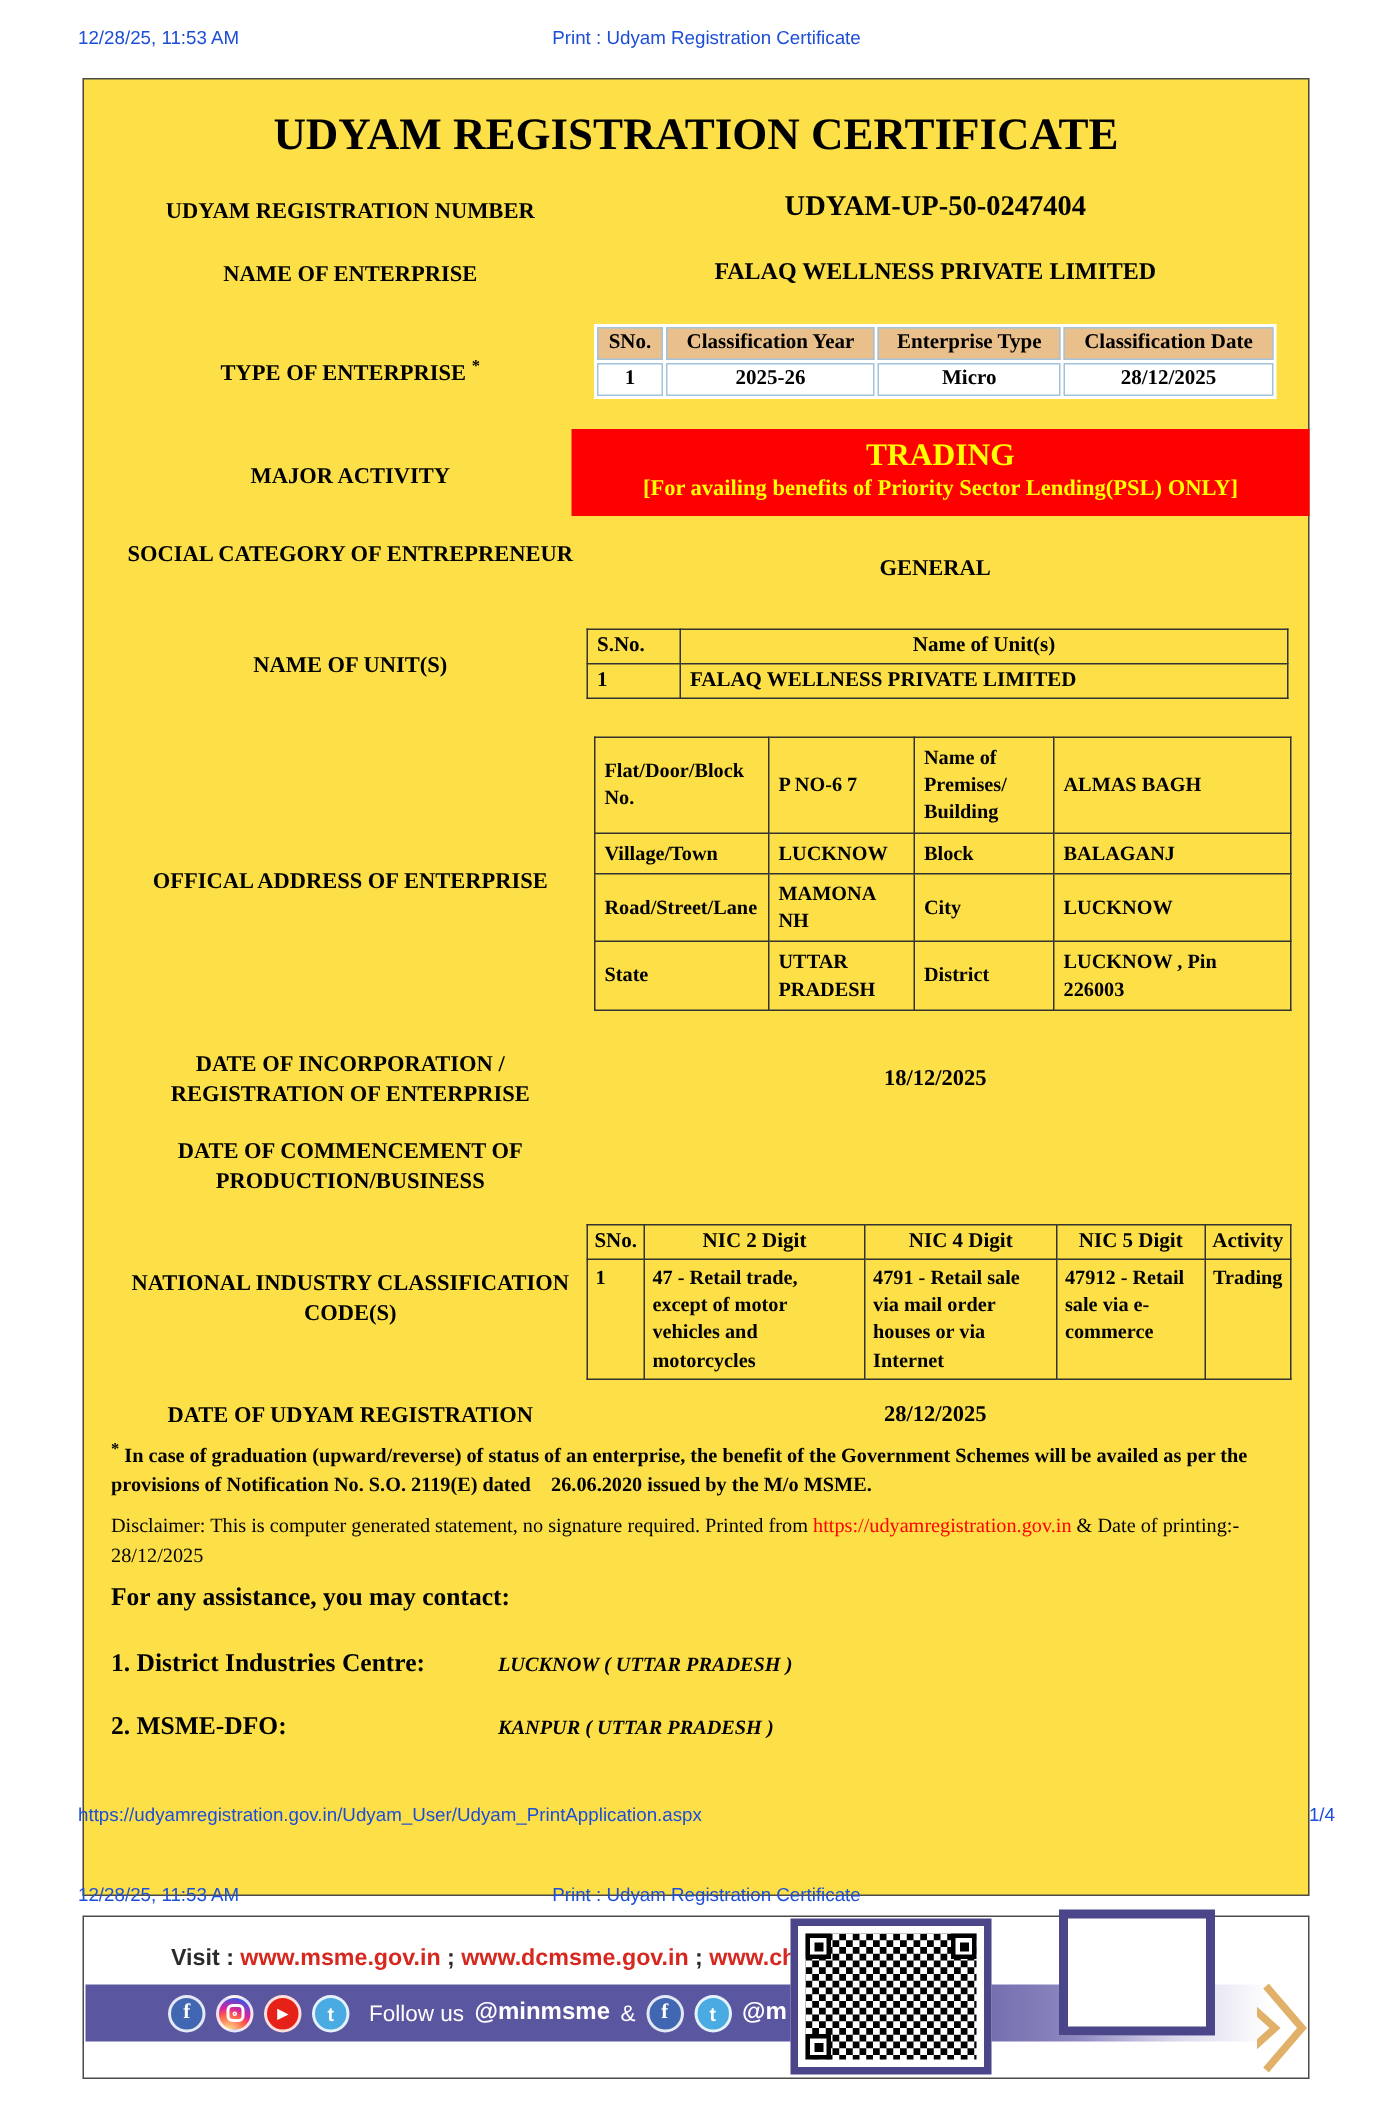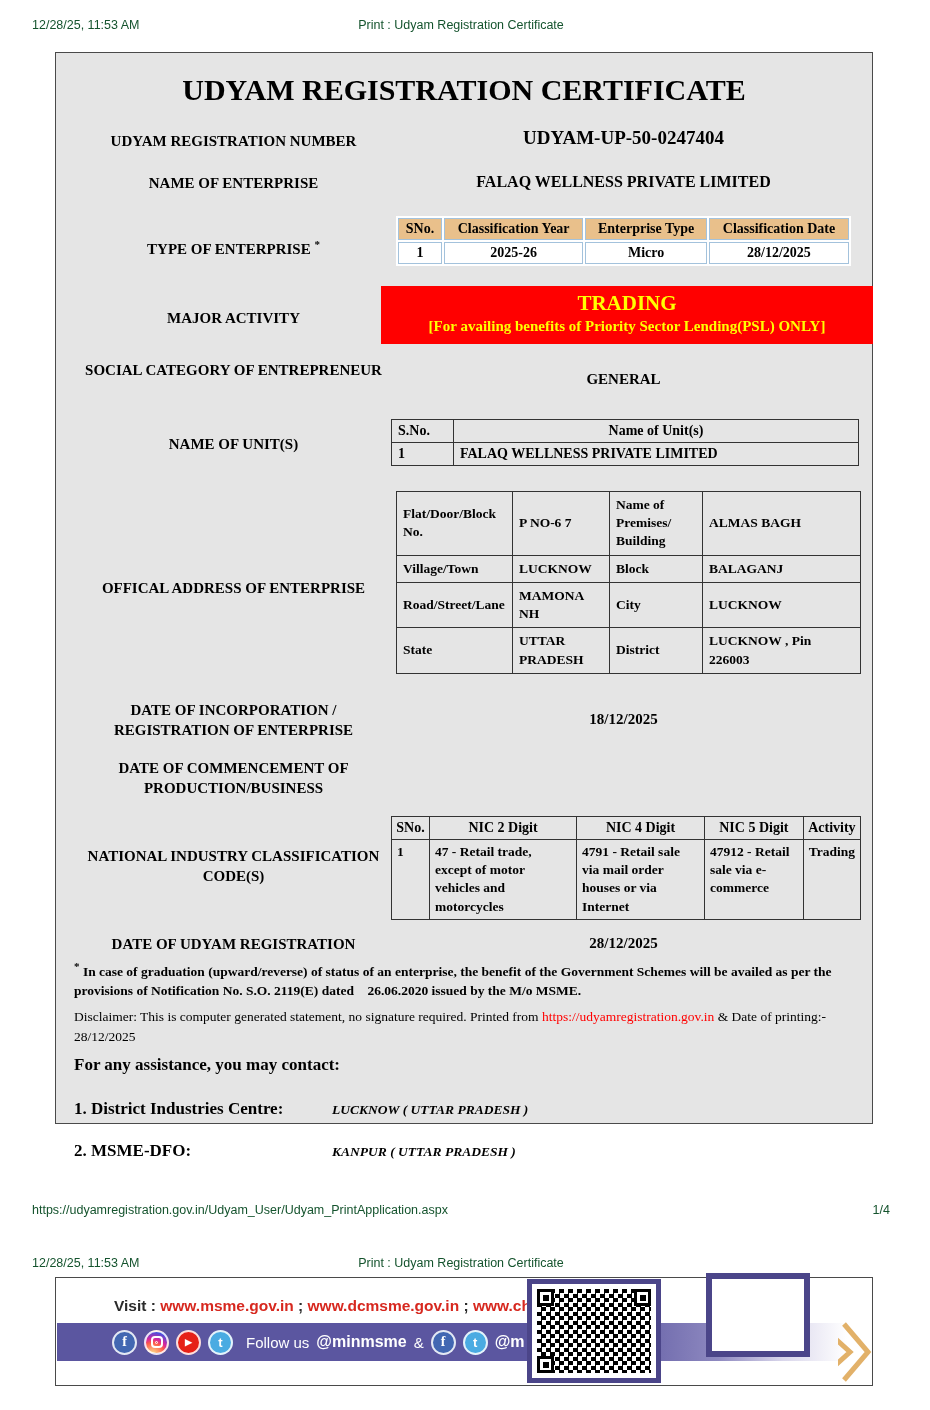--- a/index.html
+++ b/index.html
@@ -3,31 +3,31 @@
 <meta charset="utf-8">
 <style>
   * { box-sizing: border-box; }
   body {
     margin: 0; width: 930px; height: 1410px; background: #fff; color: #000;
     font-family: "Liberation Serif", serif; position: relative; overflow: hidden;
   }
 
   
   .print-header, .print-footer {
-    position: absolute; left: 32px; right: 40px; height: 16px;
-    font-family: "Liberation Sans", sans-serif; font-size: 12.5px; color: #14532d;
+    position: absolute; left: 52px; right: 40px; height: 16px;
+    font-family: "Liberation Sans", sans-serif; font-size: 12.5px; color: #1d4ed8;
   }
   .ph-left { position: absolute; left: 0; top: 0; }
   .ph-center { position: absolute; left: 0; right: 0; text-align: center; top: 0; }
   .pf-right { position: absolute; right: 0; top: 0; }
 
   
   .page1 {
-    position: absolute; left: 55px; top: 52px; width: 818px; height: 1072px;
-    border: 1.5px solid #4a4a4a; background: #e5e5e5; padding-left: 30px;
+    position: absolute; left: 55px; top: 52px; width: 818px; height: 1212px;
+    border: 1.5px solid #4a4a4a; background: #fde047; padding-left: 30px;
   }
   .cert-title {
     position: absolute; top: 20px; left: 0; width: 100%;
     text-align: center; font-size: 30px; font-weight: bold; margin: 0;
   }
   .lbl {
     position: absolute; left: 20px; width: 315px; text-align: center;
     font-weight: bold; font-size: 15px; line-height: 1.3;
   }
   .val {

